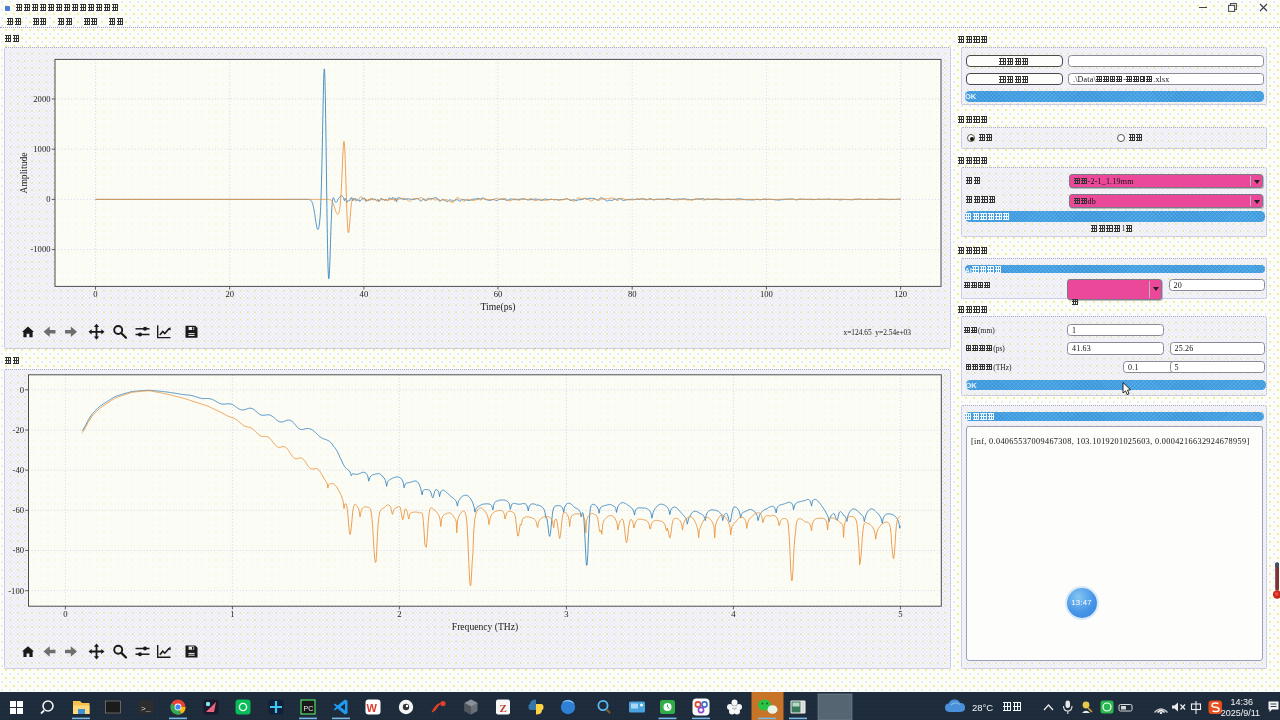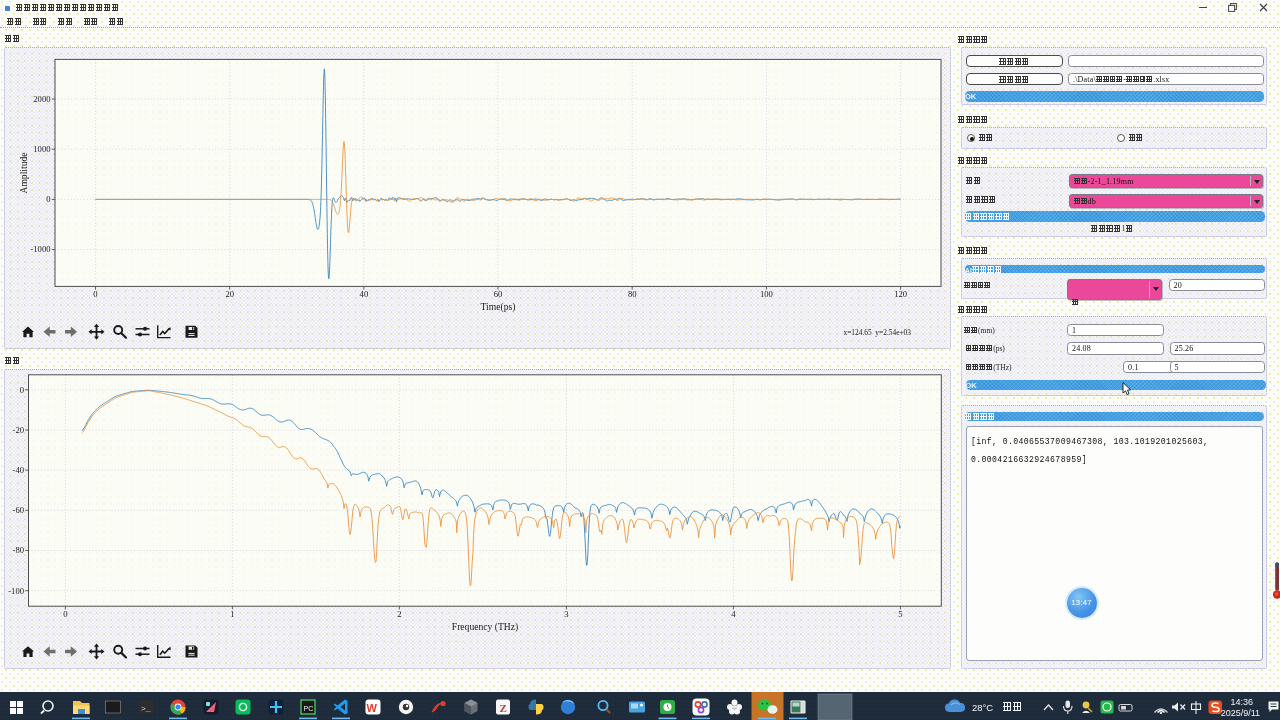--- a/index.html
+++ b/index.html
@@ -36,21 +36,21 @@
 .cmb{border:1px solid #7a7a88;border-radius:3px;background:#ec4899;padding:19px 0 0 4px;box-shadow:1px 1px 0 rgba(120,120,140,.45)}
 .arr{position:absolute;right:2.5px;top:40%;width:0;height:0;border:3.2px solid transparent;border-top:4.5px solid #222}
 .cmb::before{content:"";position:absolute;right:11px;top:1px;bottom:1px;width:1px;background:#b8b8c4}
 .ftx{font-family:"Liberation Serif",serif;font-size:8px;color:#111;letter-spacing:.2px;line-height:8px;display:inline-block;vertical-align:top}
 .ltx{font-family:"Liberation Serif",serif;font-size:7.5px;color:#222;line-height:7px;display:inline-block;vertical-align:top;margin-left:.5px}
 .bbar{background:#47a0e2;background-image:repeating-linear-gradient(45deg,rgba(20,100,170,.18) 0 1px,rgba(0,0,0,0) 1px 2.8px),repeating-linear-gradient(-45deg,rgba(120,210,250,.25) 0 1px,rgba(0,0,0,0) 1px 2.8px);
  border-radius:4.5px;color:#e8f2fa;font-size:7.5px;font-weight:bold;line-height:9px;font-family:"Liberation Sans",sans-serif;padding-top:0.5px}
 .rad{width:8px;height:8px;border:1px solid #555;border-radius:50%;background:#fff}
 .rad .dot{position:absolute;left:1.8px;top:1.8px;width:4.4px;height:4.4px;border-radius:50%;background:#111}
 .ta{border:1px solid #9aa0b8;border-radius:3px;background:#fdfdfc;padding:3px 0 0 4px}
-.res{font-family:Liberation Mono, monospace;font-size:8.2px;color:#111;letter-spacing:0.36px}
+.res{font-family:Liberation Serif, serif;font-size:8.2px;color:#111;letter-spacing:0.36px}
 .timer{left:1066.5px;top:588px;width:30px;height:30px;border-radius:50%;
  background:radial-gradient(circle at 38% 30%,#85c6f2,#4795e8 55%,#3181dd);
  box-shadow:0 0 0 2px rgba(175,212,244,.48);
  color:#fff;font-size:7.8px;text-align:center;line-height:30px;letter-spacing:.2px}
 </style></head>
 <body>
 
 <div class="abs" style="left:5px;top:5.5px;width:5px;height:5px;background:#4a7ed0;border-radius:1px"></div>
 <div class="abs" style="left:16px;top:4px"><i class="gt"></i><i class="gt"></i><i class="gt"></i><i class="gt"></i><i class="gt"></i><i class="gt"></i><i class="gt"></i><i class="gt"></i><i class="gt"></i><i class="gt"></i><i class="gt"></i><i class="gt"></i><i class="gt"></i></div>
 <div class="abs" style="left:1199px;top:6.5px;width:8px;height:1.5px;background:#444"></div>
@@ -265,21 +265,21 @@
 <div class="bbar abs" style="left:965px;top:265px;width:300px;height:8px"><span style="font-size:6.5px;font-weight:bold;color:#eaf4fc;font-family:'Liberation Sans',sans-serif;letter-spacing:.3px">AI</span><i class="gw"></i><i class="gw"></i><i class="gw"></i><i class="gw"></i></div>
 <div class="abs" style="left:964px;top:282px"><i class="gs"></i><i class="gs"></i><i class="gs"></i><i class="gs"></i></div>
 <div class="cmb abs" style="left:1067px;top:278.5px;width:95px;height:12.5px"><span class="ftx"><i class="gs"></i></span><span class="arr"></span></div>
 <div class="fld abs" style="left:1168.5px;top:278.5px;width:96px;height:12.5px"><span class="ftx">20</span></div>
 
 <div class="gb" style="left:961px;top:316px;width:306px;height:80px"></div>
 <div class="abs" style="left:958px;top:306px"><i class="g"></i><i class="g"></i><i class="g"></i><i class="g"></i></div>
 <div class="abs" style="left:964px;top:327px"><i class="gs"></i><i class="gs"></i><span class="ltx">(mm)</span></div>
 <div class="fld abs" style="left:1067px;top:323.5px;width:97px;height:12.5px"><span class="ftx">1</span></div>
 <div class="abs" style="left:965.5px;top:345px"><i class="gs"></i><i class="gs"></i><i class="gs"></i><i class="gs"></i><span class="ltx">(ps)</span></div>
-<div class="fld abs" style="left:1067px;top:342px;width:97px;height:12.5px"><span class="ftx">24.08</span></div>
+<div class="fld abs" style="left:1067px;top:342px;width:97px;height:12.5px"><span class="ftx">41.63</span></div>
 <div class="fld abs" style="left:1169.5px;top:342px;width:95px;height:12.5px"><span class="ftx">25.26</span></div>
 <div class="abs" style="left:965.5px;top:363.5px"><i class="gs"></i><i class="gs"></i><i class="gs"></i><i class="gs"></i><span class="ltx">(THz)</span></div>
 <div class="fld abs" style="left:1123px;top:360.5px;width:96px;height:12.5px"><span class="ftx">0.1</span></div>
 <div class="fld abs" style="left:1169.5px;top:360.5px;width:95px;height:12.5px"><span class="ftx">5</span></div>
 <div class="bbar abs" style="left:965.5px;top:380px;width:300px;height:10px;line-height:10px">OK</div>
 
 <div class="gb" style="left:961px;top:405px;width:306px;height:264px"></div>
 <div class="bbar abs" style="left:965px;top:412px;width:299px;height:9px;padding-top:1px"><i class="gw"></i><i class="gw"></i><i class="gw"></i><i class="gw"></i></div>
 <div class="ta abs" style="left:966px;top:426px;width:297px;height:235px"><span class="res">[inf, 0.04065537009467308, 103.1019201025603, 0.0004216632924678959]</span></div>
 <div class="timer abs">13:47</div>

